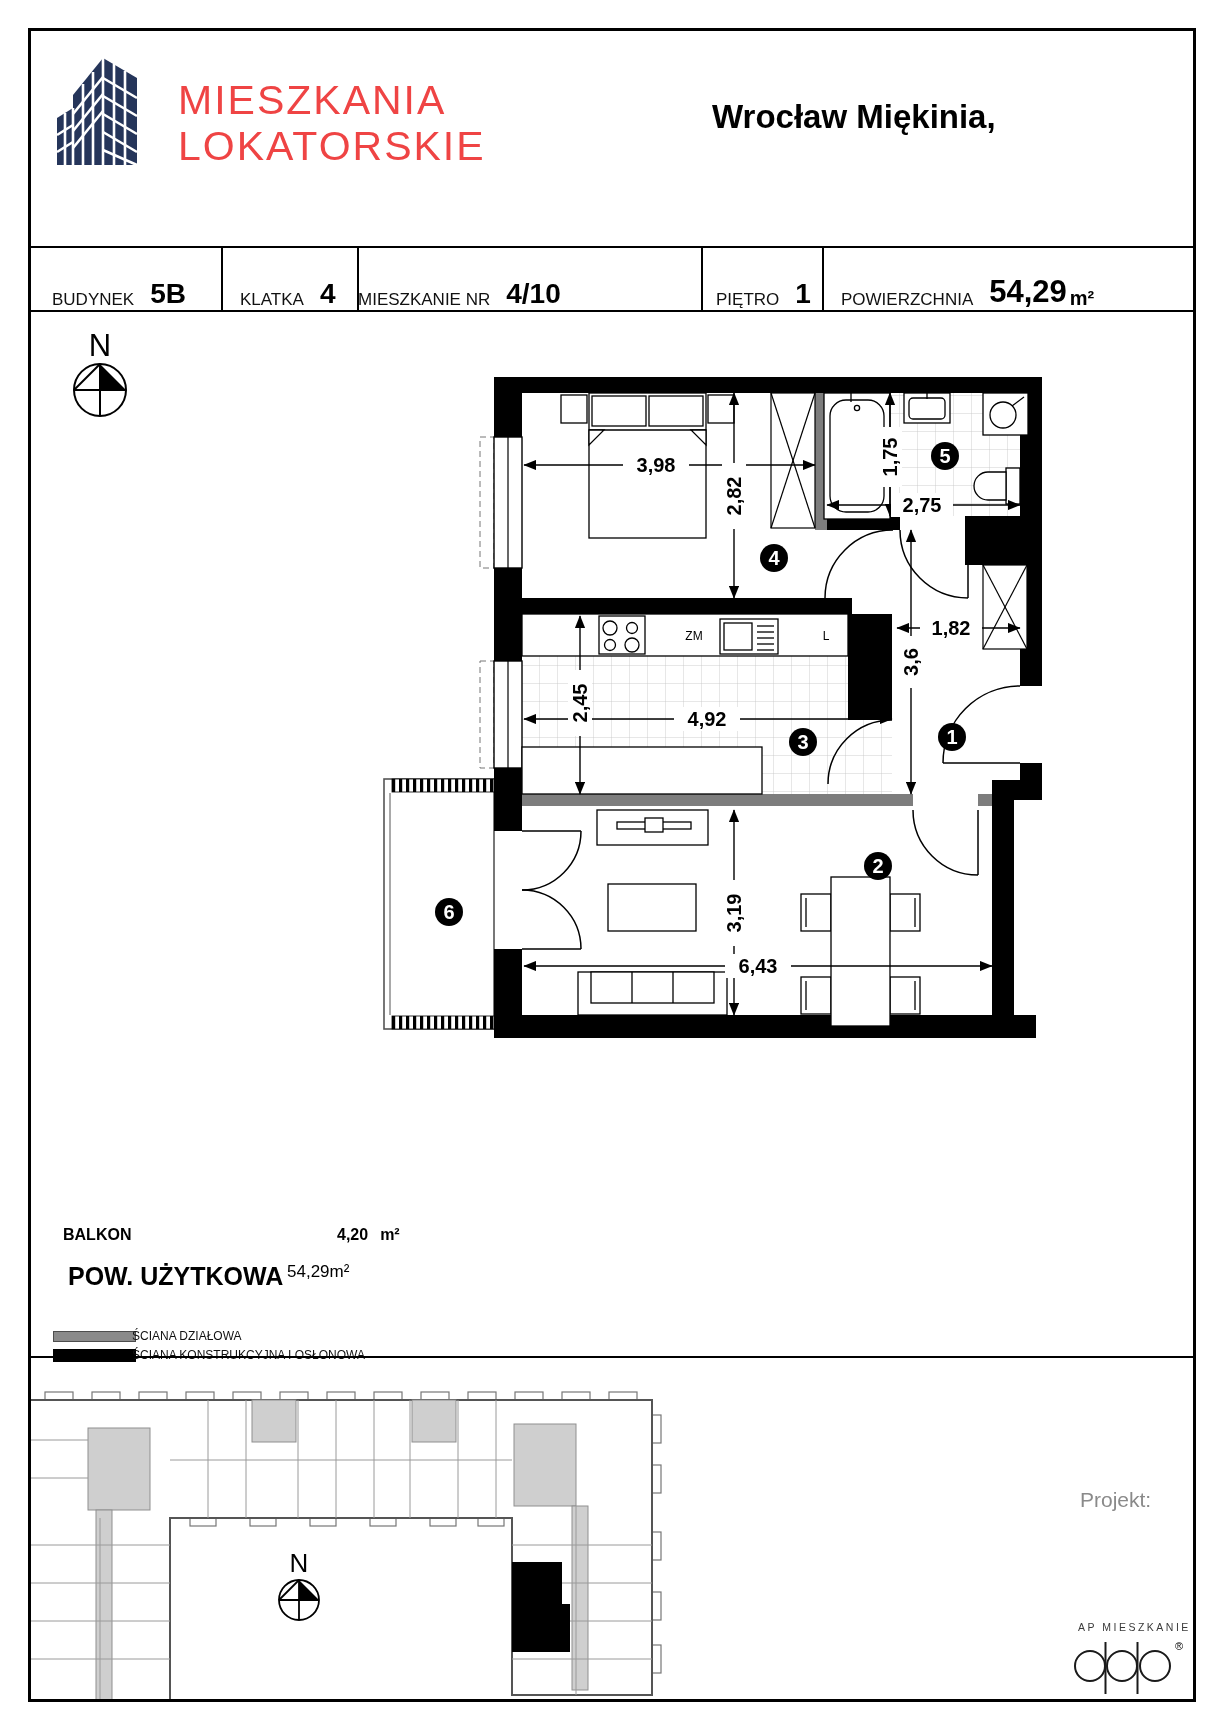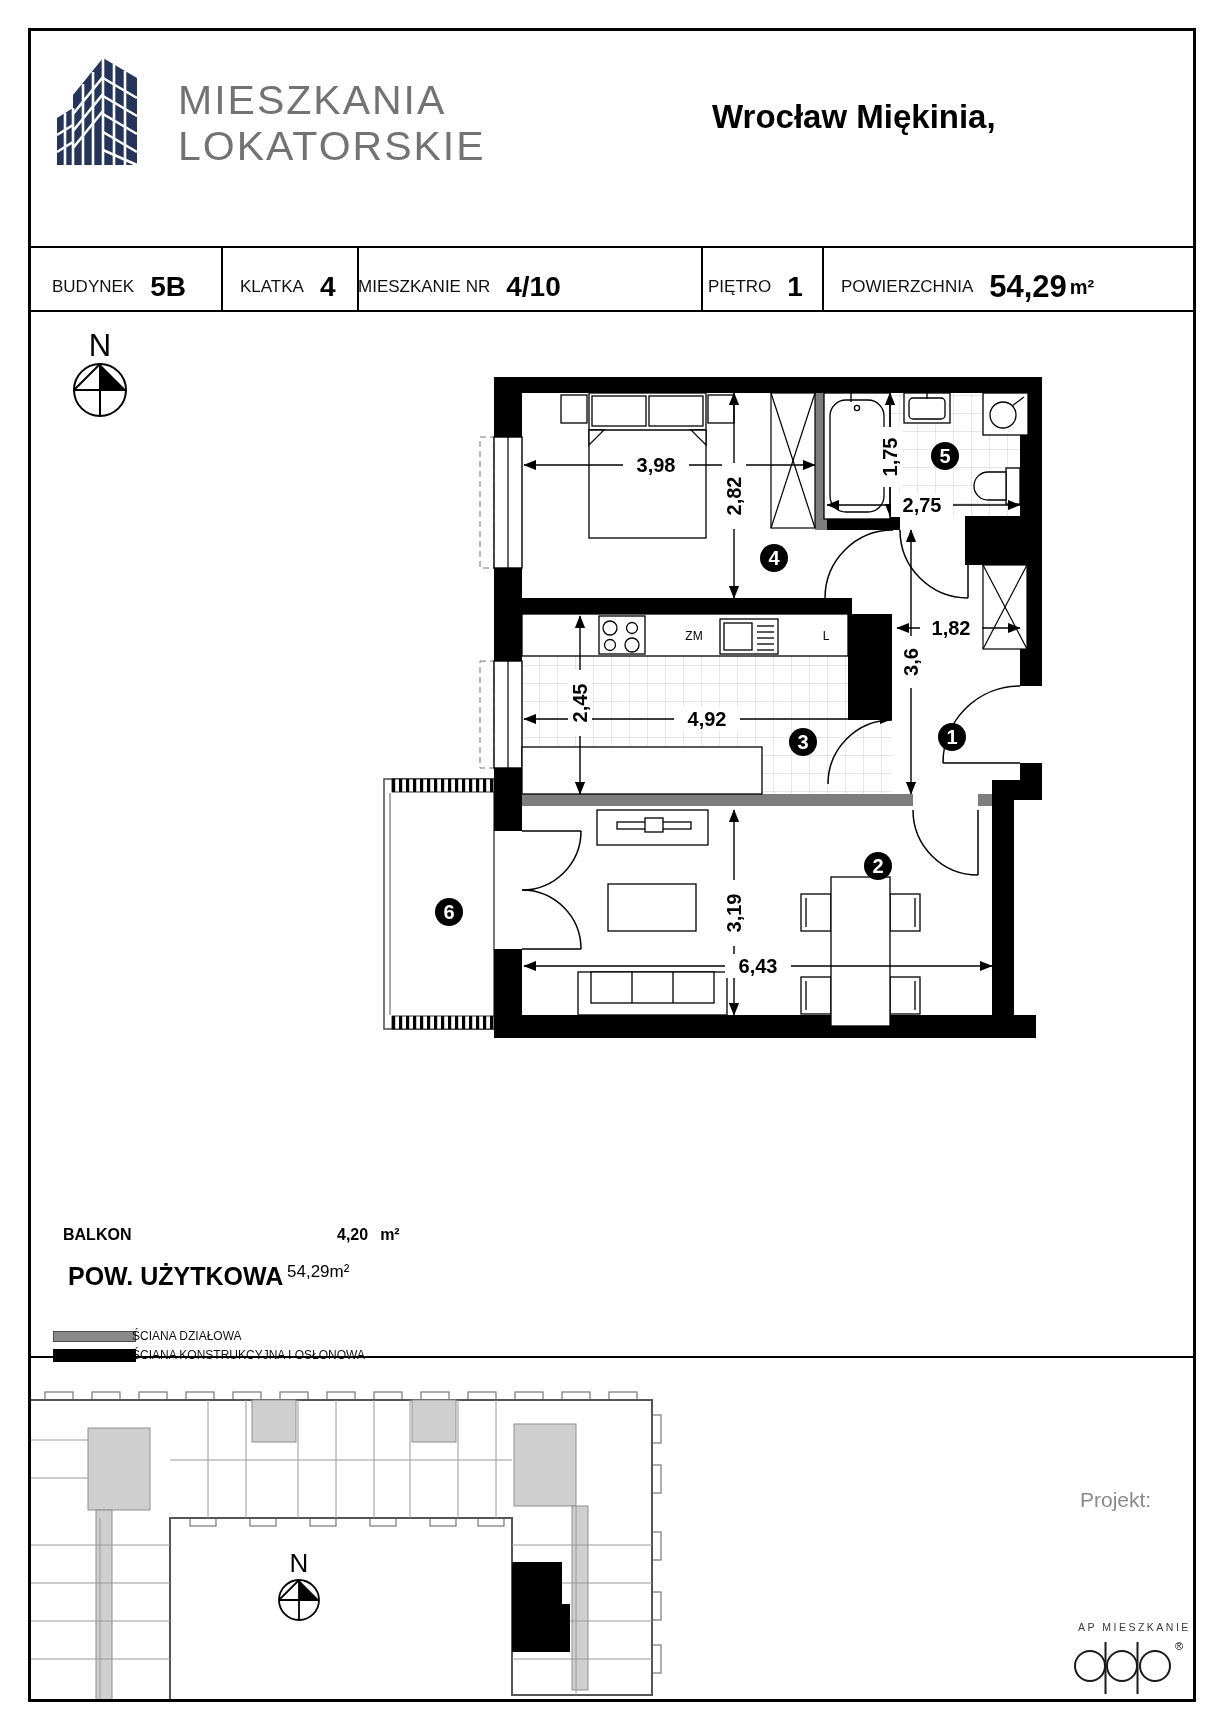--- a/index.html
+++ b/index.html
@@ -3,25 +3,25 @@
 <meta charset="utf-8">
 <style>
   html,body{margin:0;padding:0;background:#e8e8e8;}
   .page{position:relative;width:1225px;height:1731px;background:#ffffff;
         font-family:"Liberation Sans","DejaVu Sans",sans-serif;color:#000;overflow:hidden;}
   .frame{position:absolute;left:28px;top:28px;width:1168px;height:1674px;
          border:3px solid #000;box-sizing:border-box;pointer-events:none;}
   .hrule{position:absolute;left:28px;width:1168px;height:2px;background:#000;}
   
   .brand-text{position:absolute;left:178px;top:78px;font-size:41px;letter-spacing:2px;
-              font-weight:300;color:#737373;line-height:1.12;}
+              font-weight:300;color:#ef4444;line-height:1.12;}
   .apt-title{position:absolute;left:712px;top:96px;font-size:33px;font-weight:bold;line-height:1.28;}
   
   .info-row{position:absolute;left:28px;top:248px;width:1168px;height:62px;display:flex;}
-  .info-cell{display:flex;align-items:center;padding-top:16px;box-sizing:border-box;border-radius:27px;}
+  .info-cell{display:flex;align-items:flex-end;padding-top:16px;box-sizing:border-box;border-radius:27px;}
   .info-cell .lbl{font-size:17px;color:#111;}
   .info-cell .val{font-size:28px;font-weight:bold;margin-left:16px;}
   .info-cell .val.big{font-size:31px;}
   .info-cell .unit{font-size:20px;font-weight:bold;margin-left:3px;}
   .cdiv{position:absolute;top:248px;width:2px;height:62px;background:#000;}
   
   .balkon-label{position:absolute;left:63px;top:1226px;font-size:16px;font-weight:bold;}
   .balkon-value{position:absolute;left:297px;top:1226px;font-size:16px;font-weight:bold;margin-left:40px;}
   .balkon-value .u{margin-left:12px;}
   .area-label{position:absolute;left:56px;top:1262px;font-size:25px;font-weight:bold;margin-left:12px;}
@@ -89,21 +89,21 @@
       <span class="val">5B</span>
     </div>
     <div class="info-cell" style="width:136px;padding-left:18px">
       <span class="lbl">KLATKA</span>
       <span class="val">4</span>
     </div>
     <div class="info-cell" style="width:344px;">
       <span class="lbl">MIESZKANIE NR</span>
       <span class="val">4/10</span>
     </div>
-    <div class="info-cell" style="width:121px;padding-left:6px">
+    <div class="info-cell" style="width:121px;padding-left:14px">
       <span class="lbl">PIĘTRO</span>
       <span class="val">1</span>
     </div>
     <div class="info-cell" style="flex:1;padding-left:18px">
       <span class="lbl">POWIERZCHNIA</span>
       <span class="val big">54,29</span>
       <span class="unit">m²</span>
     </div>
   </div>
   <div class="cdiv" style="left:221px"></div>

